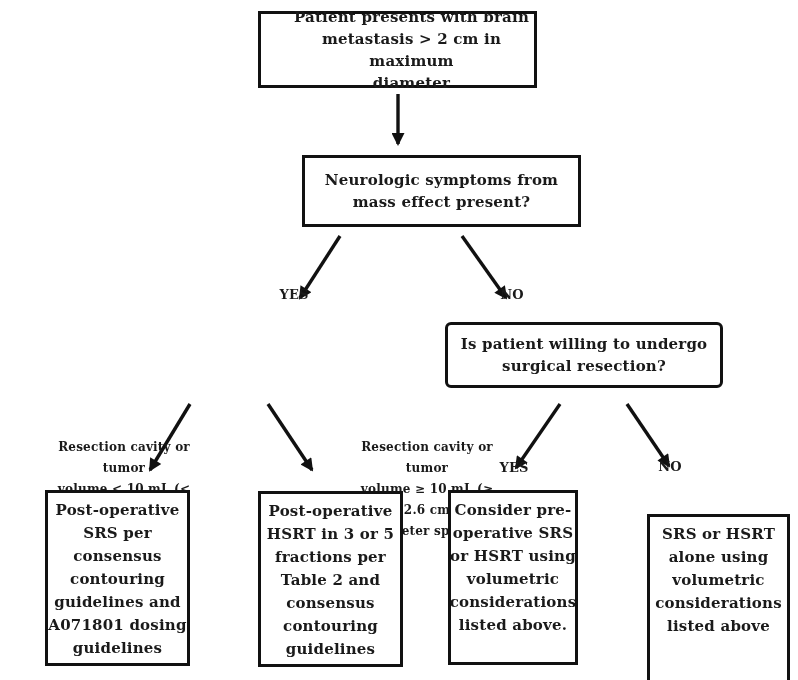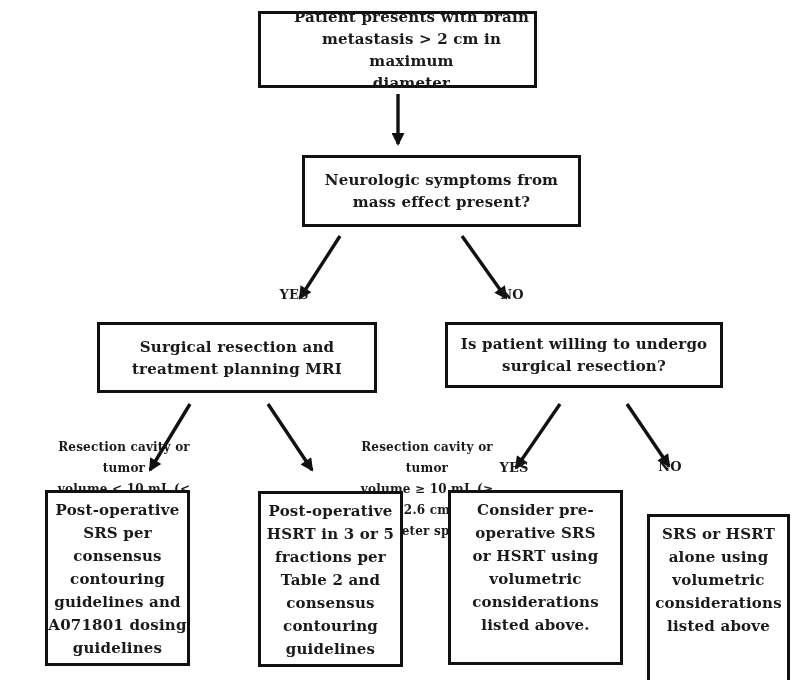--- a/index.html
+++ b/index.html
@@ -58,24 +58,24 @@
   .vol-label {
     font-size: 12px;
     line-height: 21px;
     padding-left: 48px;
   }
 
   
   #node-start        { left: 258px; top:  11px; width: 279px; height: 77px; padding-left: 28px; }
   #node-neuro        { left: 254px; top: 155px; width: 279px; height: 72px; margin-left: 48px; }
   #node-surgical     { left:  97px; top: 322px; width: 280px; height: 71px; }
-  #node-willing      { left: 445px; top: 322px; width: 278px; height: 66px; }
+  #node-willing      { left: 445px; top: 322px; width: 278px; height: 66px; border-radius: 6px; }
   #node-postop-srs   { left:  45px; top: 490px; width: 145px; height: 176px; }
   #node-postop-hsrt  { left: 258px; top: 491px; width: 145px; height: 176px; }
-  #node-preop        { left: 448px; top: 490px; width: 175px; height: 175px; text-align: center; }
+  #node-preop        { left: 448px; top: 490px; width: 130px; height: 175px; text-align: center; }
   #node-srs-alone    { left: 647px; top: 514px; width: 143px; height: 176px; }
 
   
   #label-yes-1     { left: 274px; top: 249px; }
   #label-no-1      { left: 492px; top: 249px; }
   #label-vol-small { left:   0px; top: 399px; width: 152px; }
   #label-vol-large { left: 300px; top: 399px; width: 158px; }
   #label-yes-2     { left: 494px; top: 422px; }
   #label-no-2      { left: 650px; top: 421px; }
 </style>
@@ -103,22 +103,20 @@
 metastasis &gt; 2 cm in maximum
 diameter</div>
 
   <div class="node" id="node-neuro">Neurologic symptoms from
 mass effect present?</div>
 
   <div class="edge-label yn-label" id="label-yes-1">YES</div>
 
   <div class="edge-label yn-label" id="label-no-1">NO</div>
 
-  <div class="node" id="node-surgical">Surgical resection and
-treatment planning MRI</div>
 
   <div class="node" id="node-willing">Is patient willing to undergo
 surgical resection?</div>
 
   <div class="edge-label vol-label" id="label-vol-small">Resection cavity or tumor
 volume &lt; 10 mL (&lt; 2.6 cm
 diameter sphere)</div>
 
   <div class="edge-label vol-label" id="label-vol-large">Resection cavity or tumor
 volume ≥ 10 mL (≥ 2.6 cm

